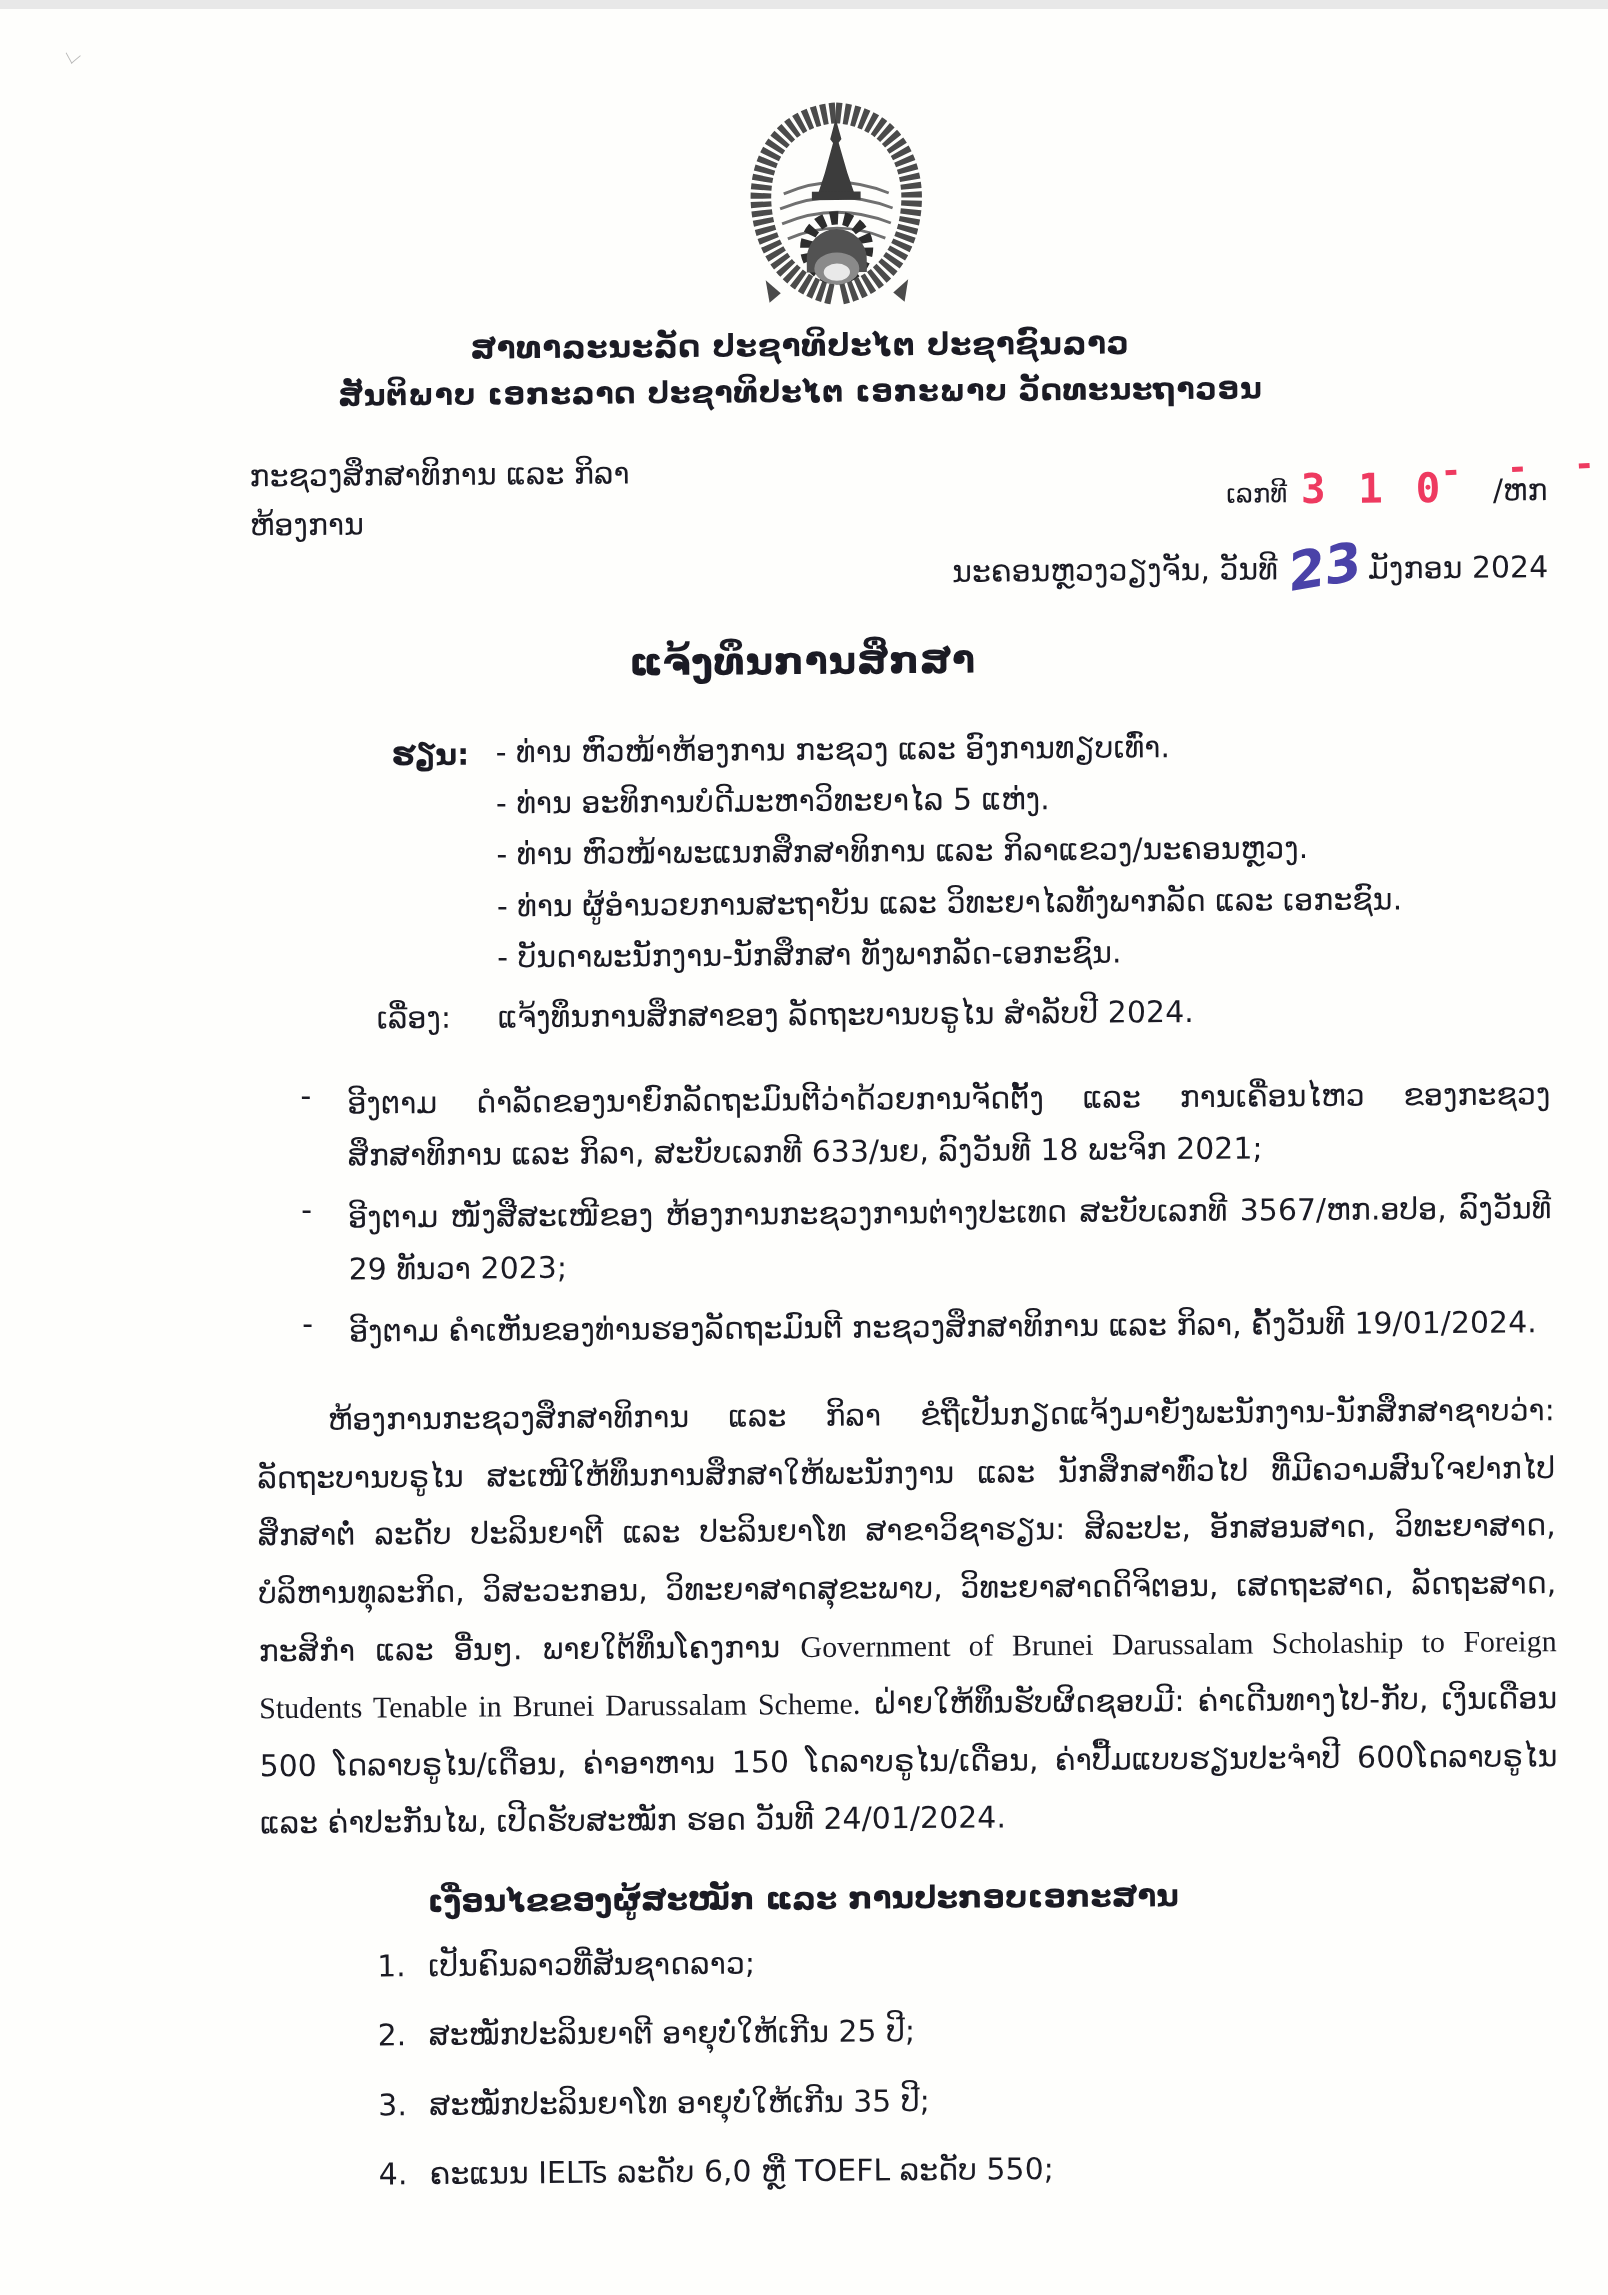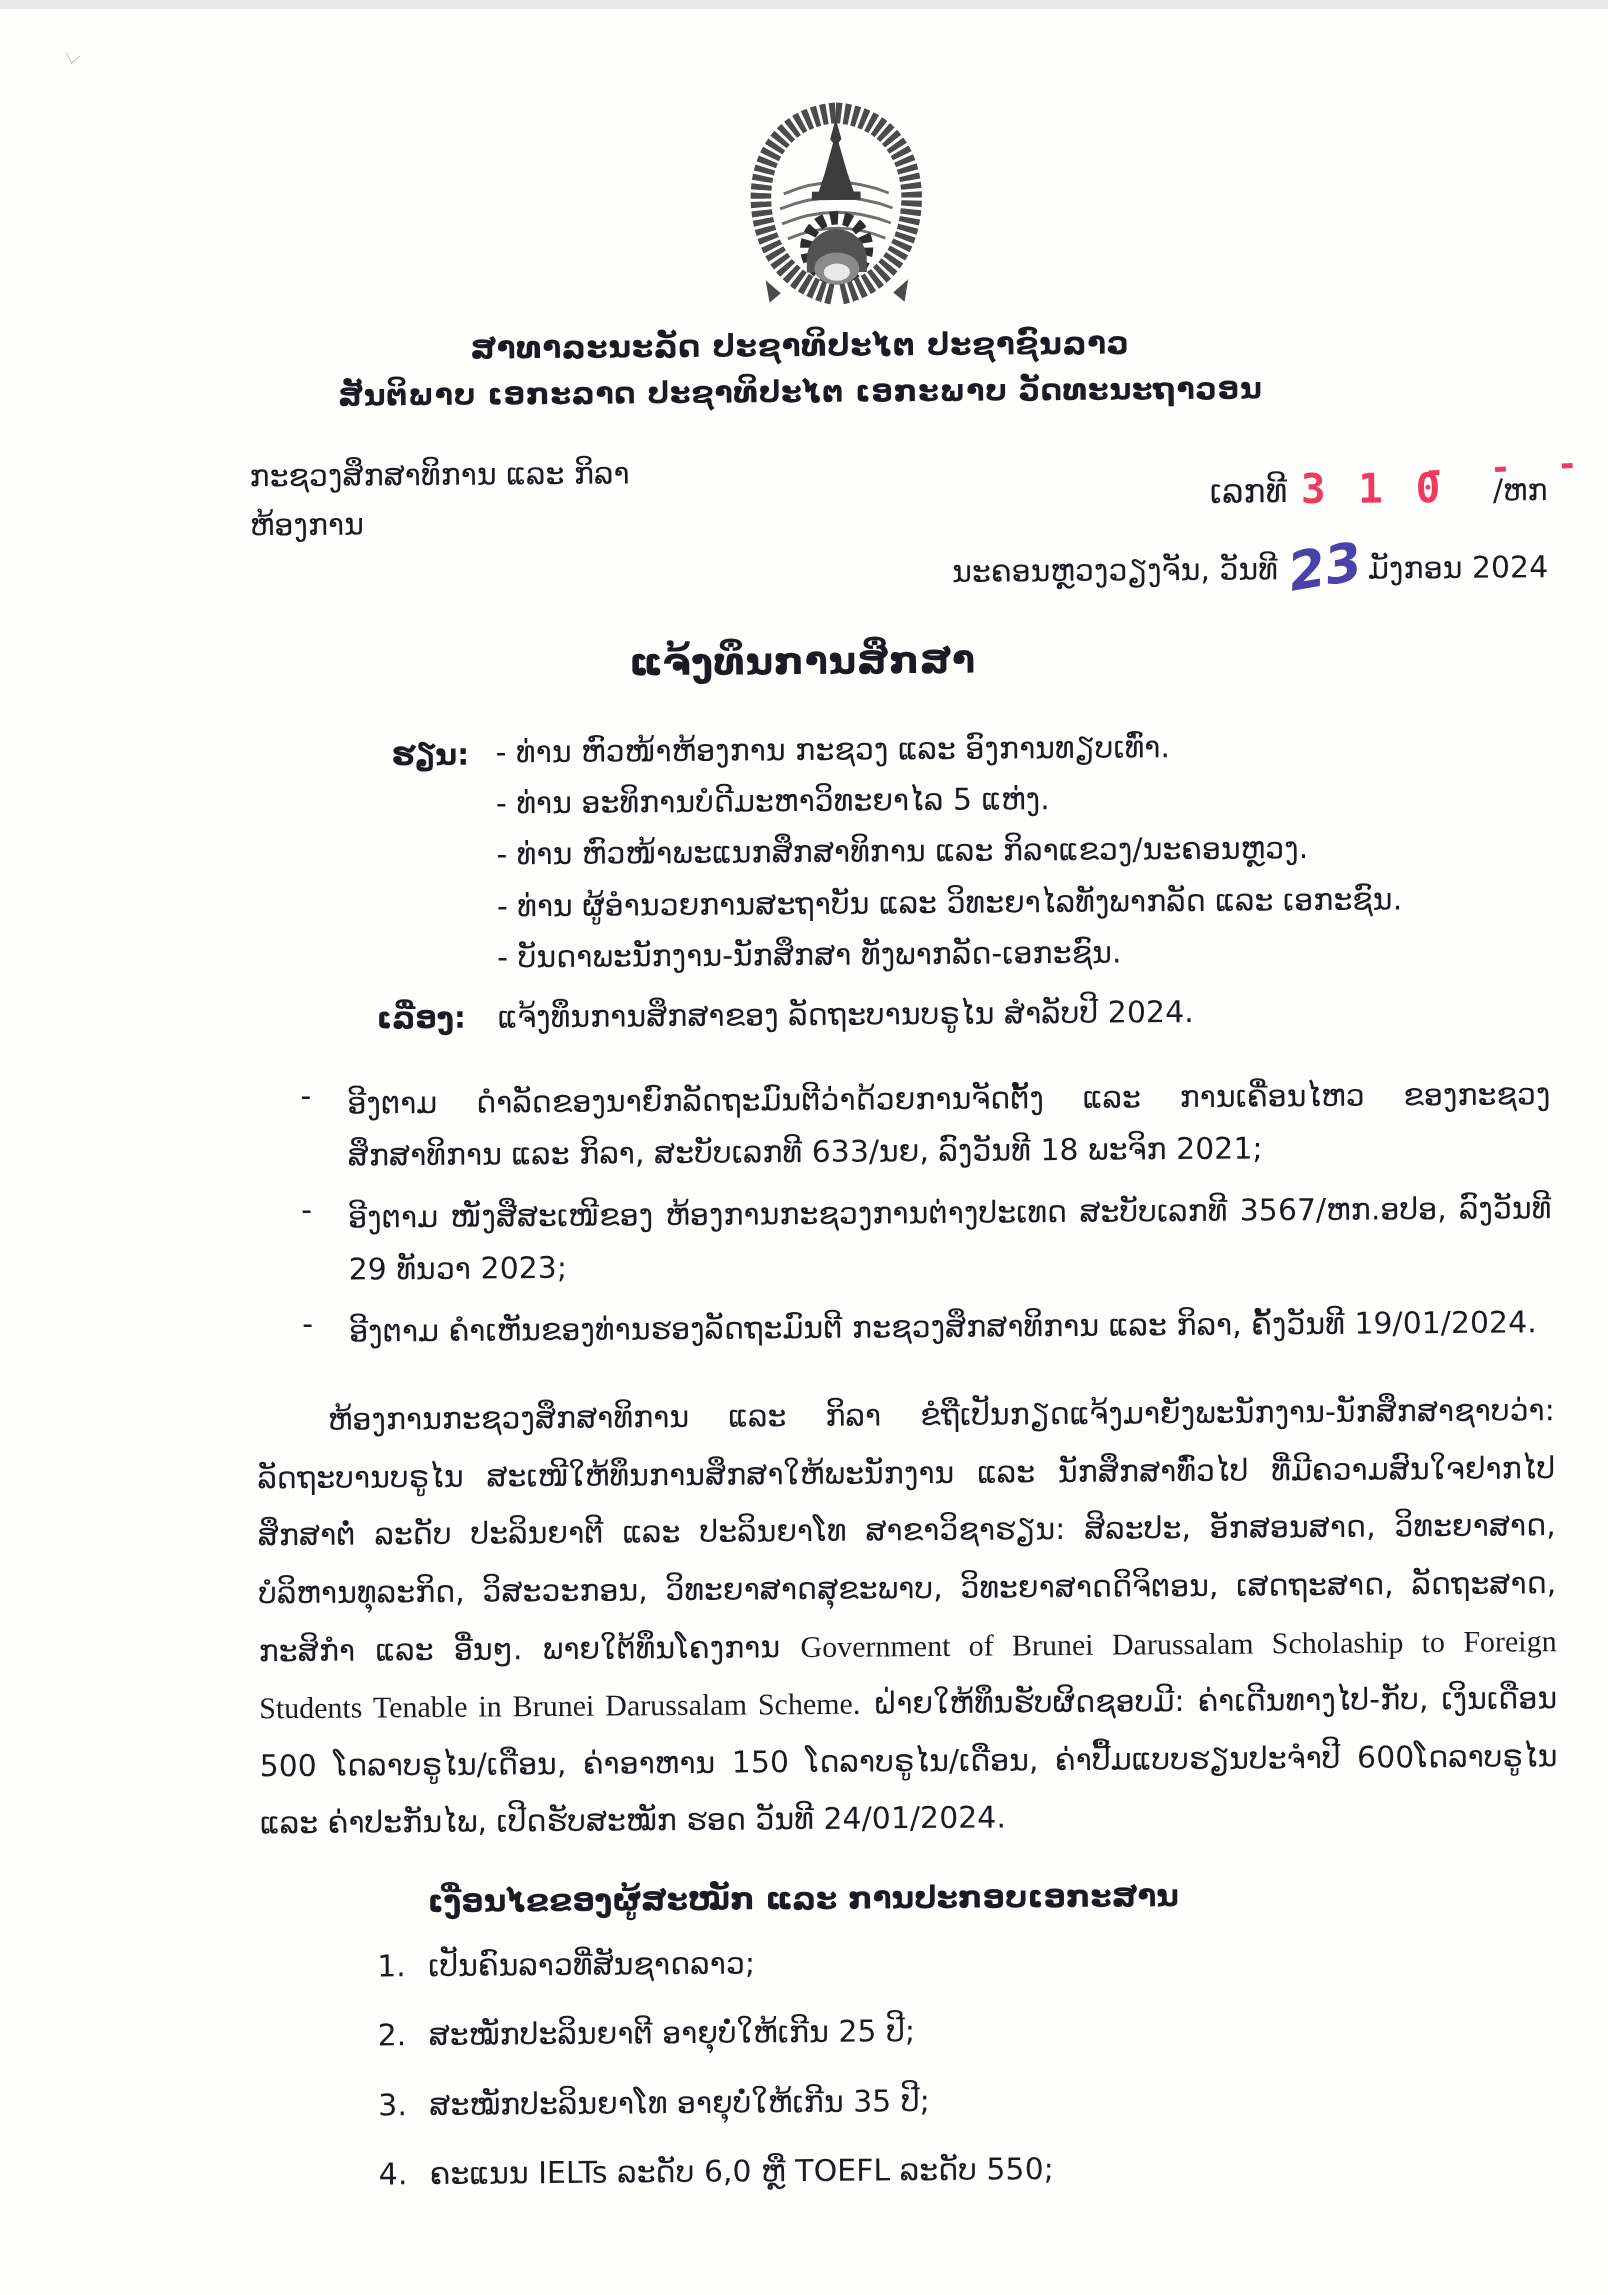--- a/index.html
+++ b/index.html
@@ -26,21 +26,21 @@
   .emblem{display:block;margin:91px 0 0 748px;}
   .hdr{ text-align:center;font-weight:bold;letter-spacing:0.7px; }
   .hdr-1{margin-top:17px;font-size:31px;}
   .hdr-2{margin-top:10.5px;font-size:30px;}
   .meta-row{
     display:flex;justify-content:space-between;align-items:flex-start;
     margin:38px 58px 0 253px;font-size:30px;
   }
   .meta-left div{line-height:1.65;}
   .ref-line{position:relative;white-space:nowrap;margin-top:21px;}
-  .ref-label{font-size:33px;}
+  .ref-label{font-size:26px;}
   .ref-stamp{
     color:#ee3a60;font-family:"DejaVu Sans Mono",monospace;
     font-size:41px;font-weight:bold;letter-spacing:4px;
     position:relative;top:1.3px;margin-left:4px;
   }
   .ref-suffix{font-size:30px;margin-left:39px;}
   .ref-dashes{
     position:absolute;left:217px;top:-17px;
     color:#ee3a60;font-weight:bold;font-size:35px;letter-spacing:20px;
     transform:rotate(-2.5deg);white-space:nowrap;
@@ -58,21 +58,21 @@
   }
   .recipients{
     display:flex;margin:51px 59px 0 393px;font-size:30px;
   }
   .recipients-label{font-weight:bold;width:104px;flex:none;}
   .recipients-list{list-style:none;margin:0;padding:0;}
   .recipients-list li{margin:0 0 19px 0;line-height:1.08;}
   .subject-row{
     display:flex;margin:6.6px 59px 0 376px;font-size:30px;
   }
-  .subject-label{font-weight:bold;width:121px;flex:none;}
+  .subject-label{font-weight:normal;width:121px;flex:none;}
   .citations{margin:42px 60px 0 299px;font-size:30px;}
   .citation{display:flex;margin-bottom:10.5px;}
   .citation-marker{width:47px;flex:none;}
   .citation-text{line-height:1.72;text-align:justify;}
   .body-par{
     margin:34px 58px 0 253px;font-size:30px;line-height:1.92;
     text-align:justify;text-indent:71px;
   }
   .latin{font-family:"Liberation Serif",serif;}
   .cond-heading{

